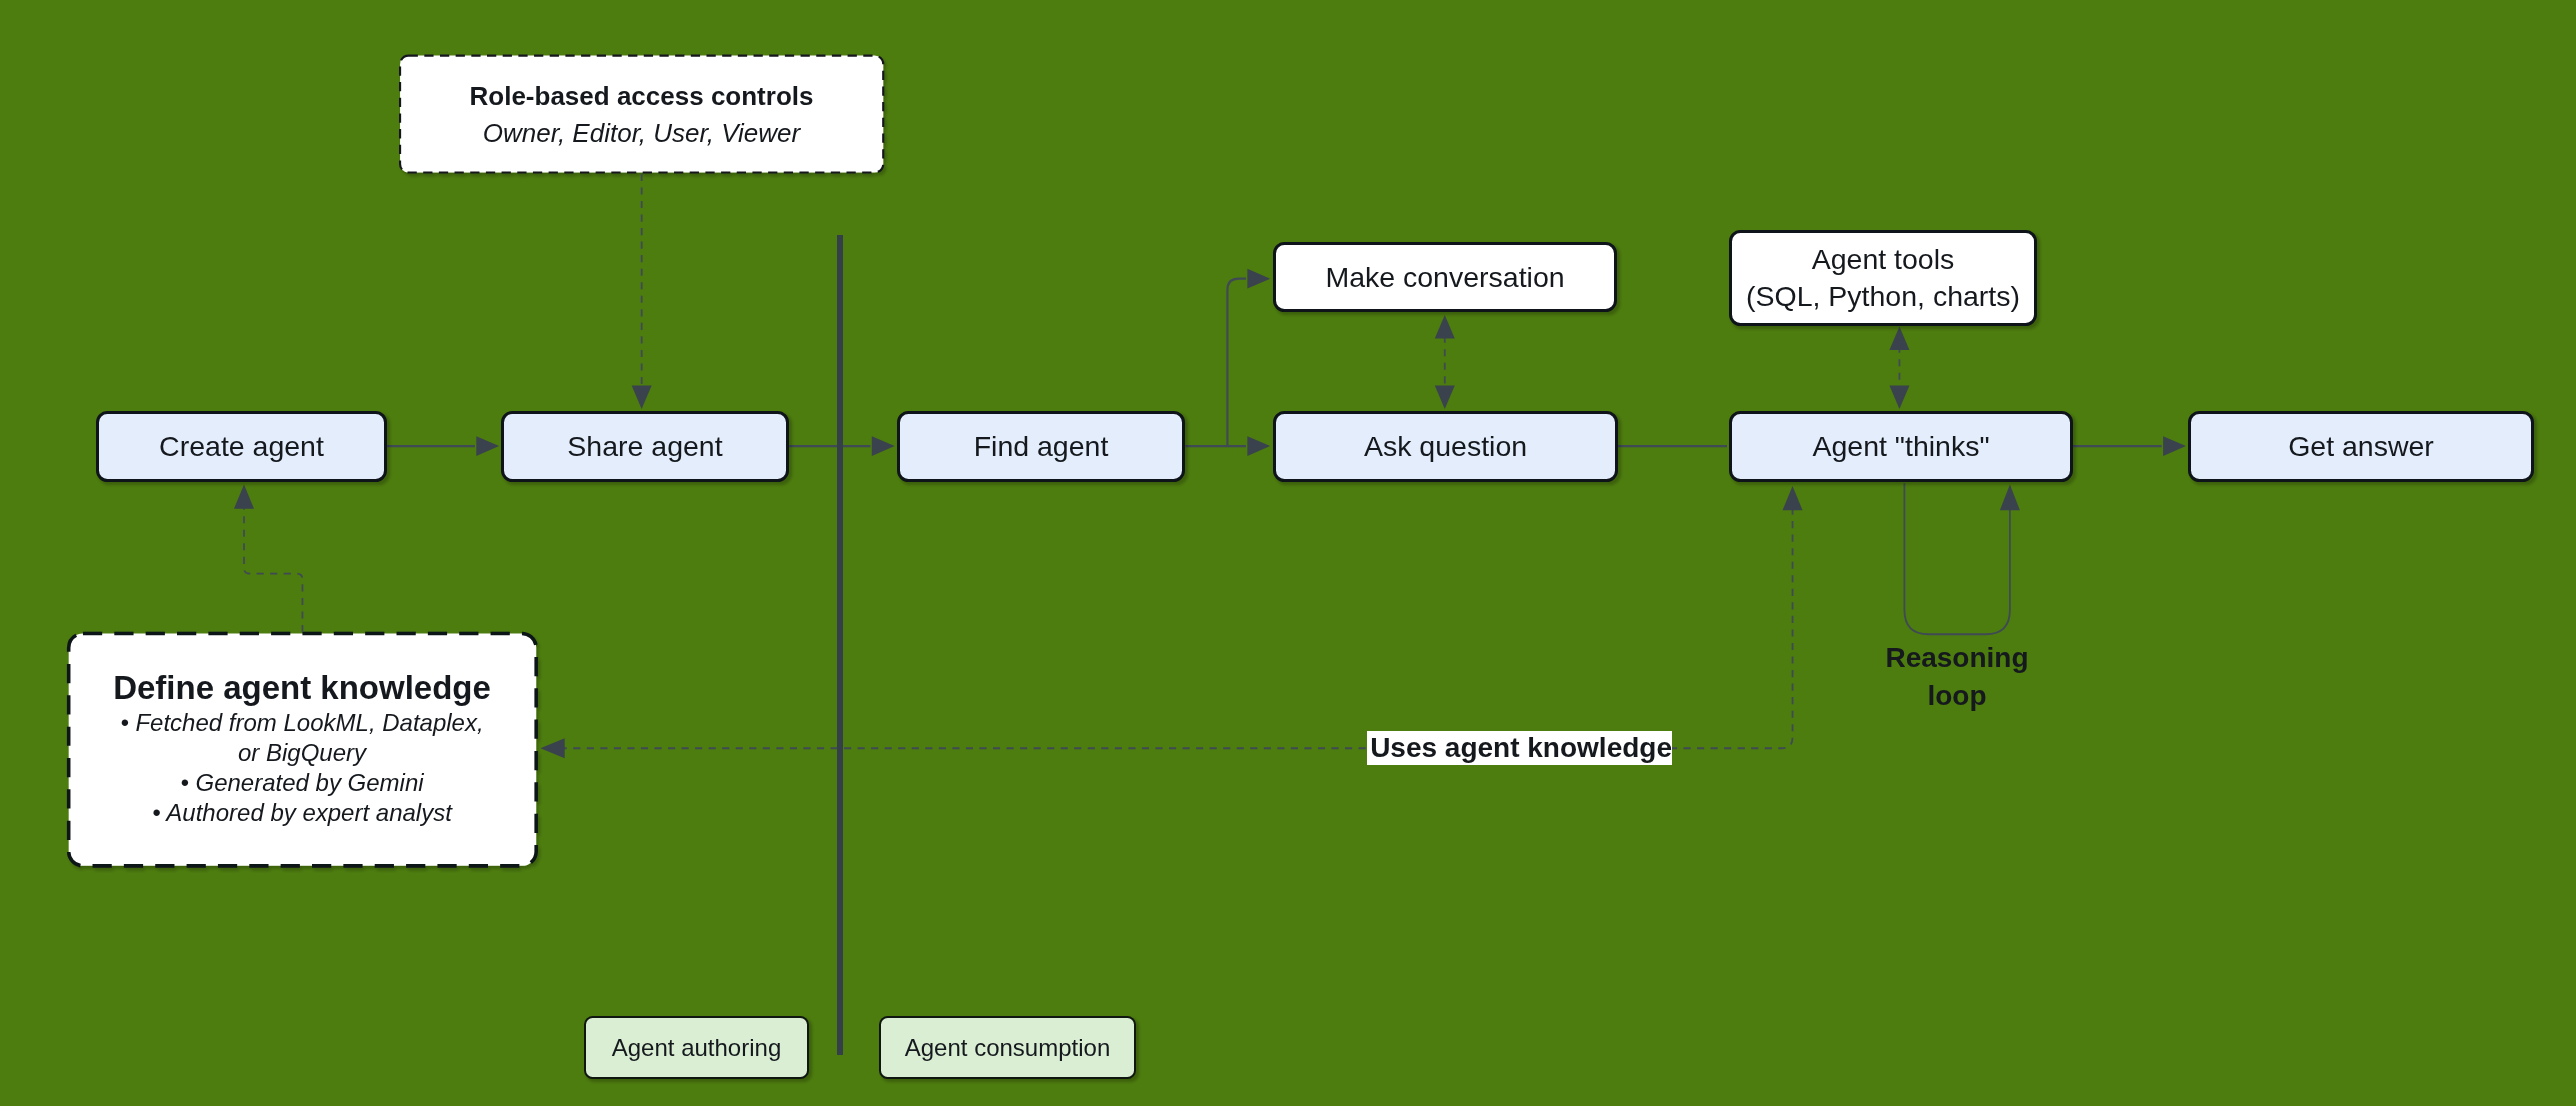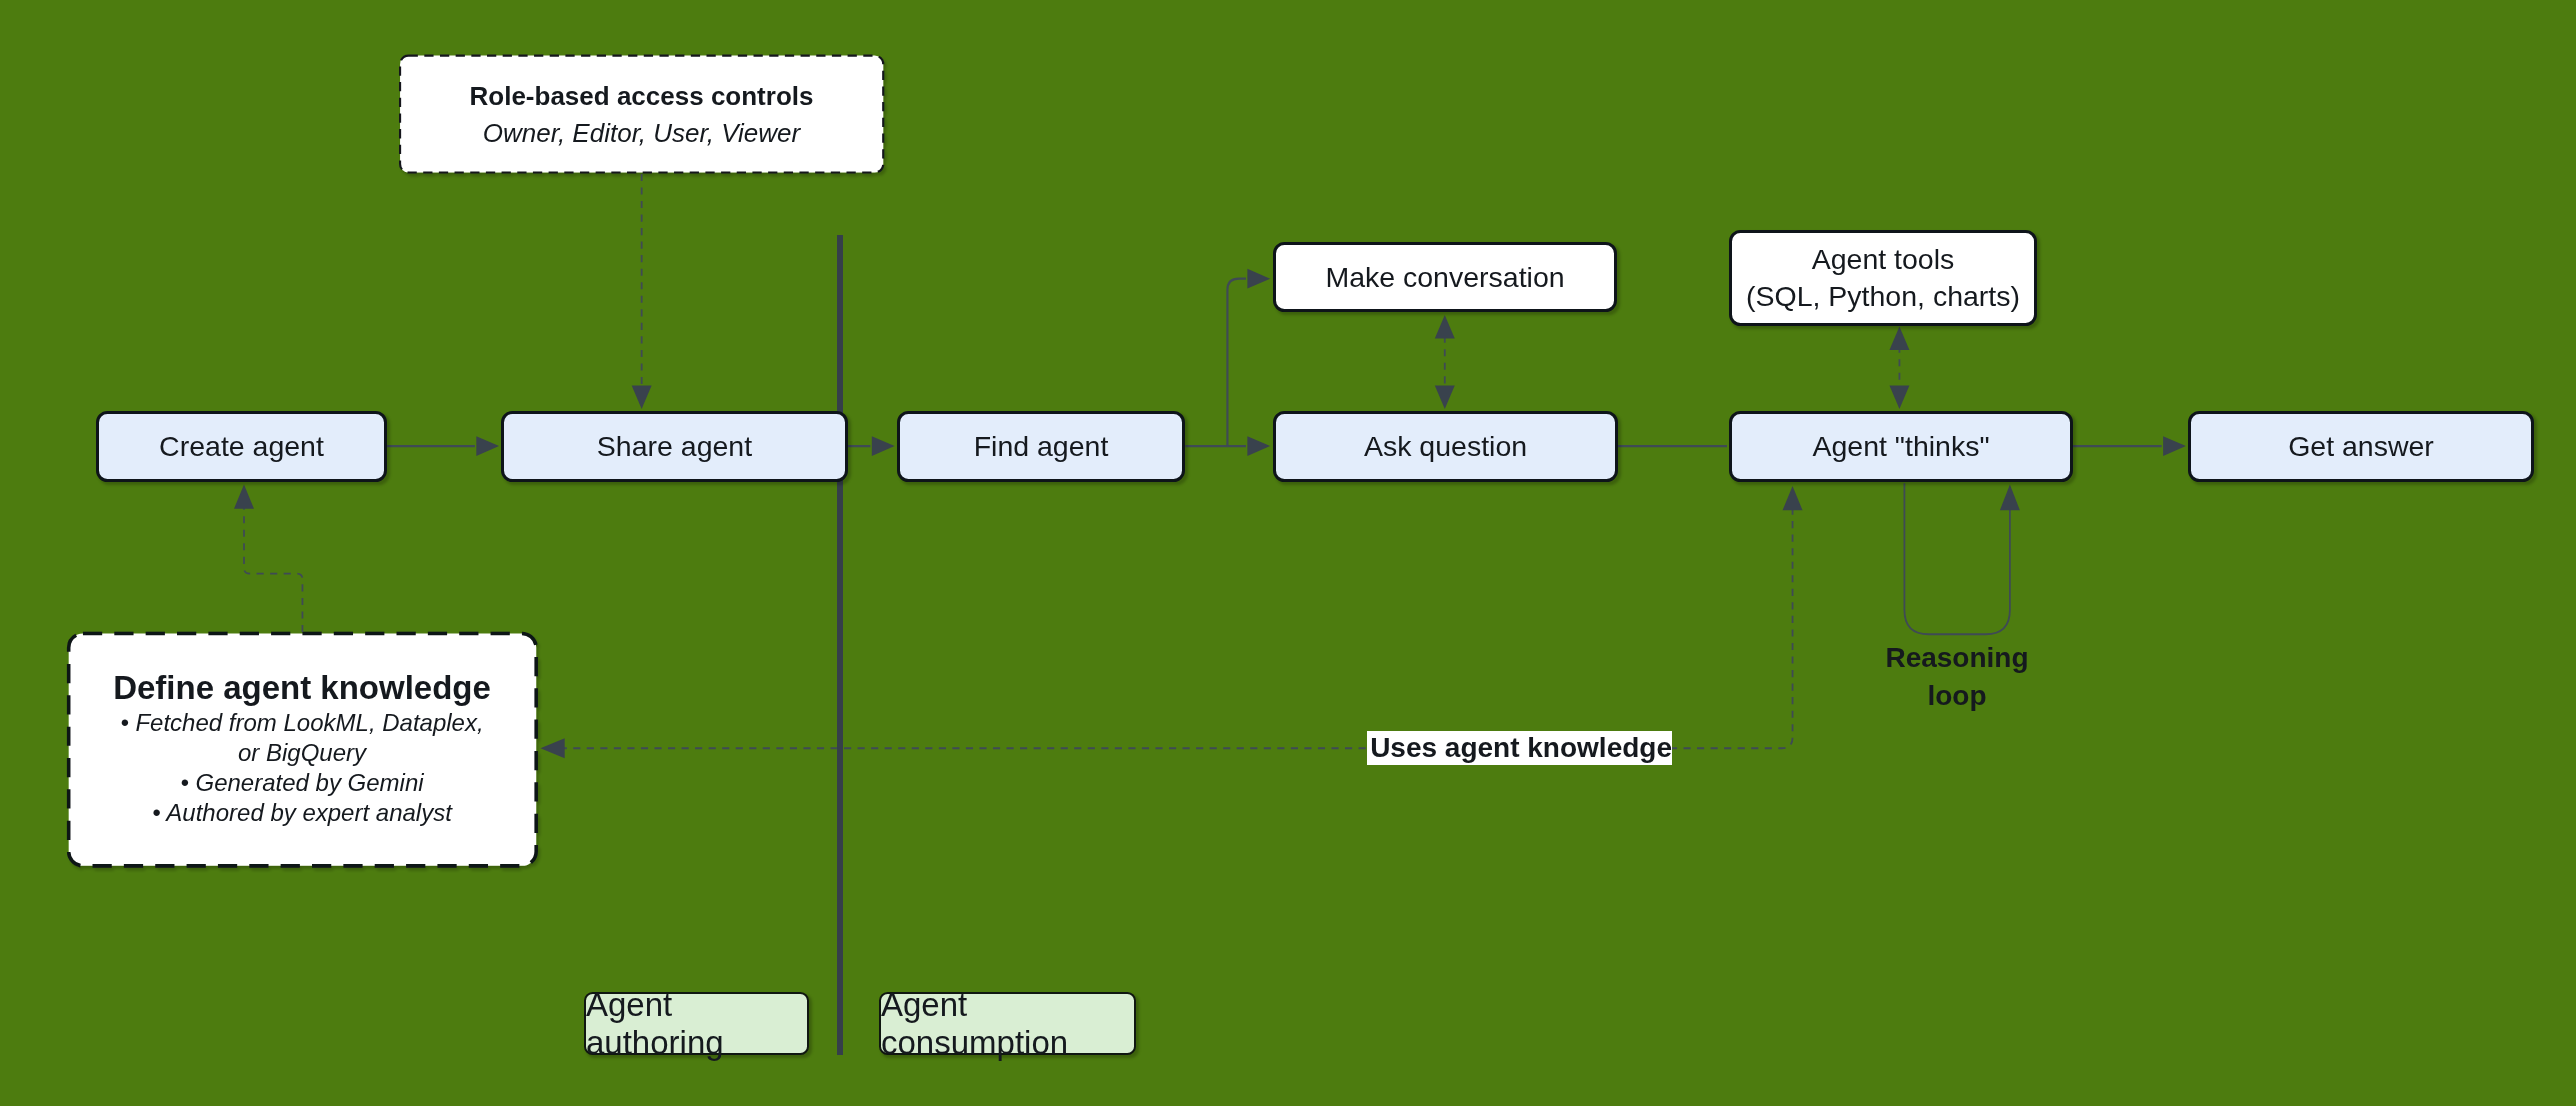--- a/index.html
+++ b/index.html
@@ -35,22 +35,23 @@
   .node.multiline { flex-direction: column; line-height: 37px; }
   .zone {
     position: absolute;
     box-sizing: border-box;
     border: 2.9px solid #101711;
     border-radius: 8.6px;
     background: #d9eed3;
     display: flex;
     align-items: center;
     justify-content: center;
-    font-size: 33px;
+    font-size: 24px;
     box-shadow: 2.1px 2.9px 2.9px rgba(0,0,0,0.22);
+    margin-top: 24px;
   }
   .note-text {
     position: absolute;
     box-sizing: border-box;
     display: flex;
     flex-direction: column;
     align-items: center;
     justify-content: center;
     text-align: center;
   }
@@ -134,21 +135,21 @@
     <div class="note-item">• Fetched from LookML, Dataplex,</div>
     <div class="note-item">or BigQuery</div>
     <div class="note-item">• Generated by Gemini</div>
     <div class="note-item">• Authored by expert analyst</div>
   </div>
 
   <div class="node" style="left:96px; top:411px; width:291px; height:71px;">
     <span>Create agent</span>
   </div>
 
-  <div class="node" style="left:501px; top:411px; width:347px; height:71px;">
+  <div class="node" style="left:501px; top:411px; width:288px; height:71px;">
     <span>Share agent</span>
   </div>
 
   <div class="node white" style="left:1273px; top:242px; width:344px; height:70px;">
     <span>Make conversation</span>
   </div>
 
   <div class="node" style="left:897px; top:411px; width:288px; height:71px;">
     <span>Find agent</span>
   </div>

